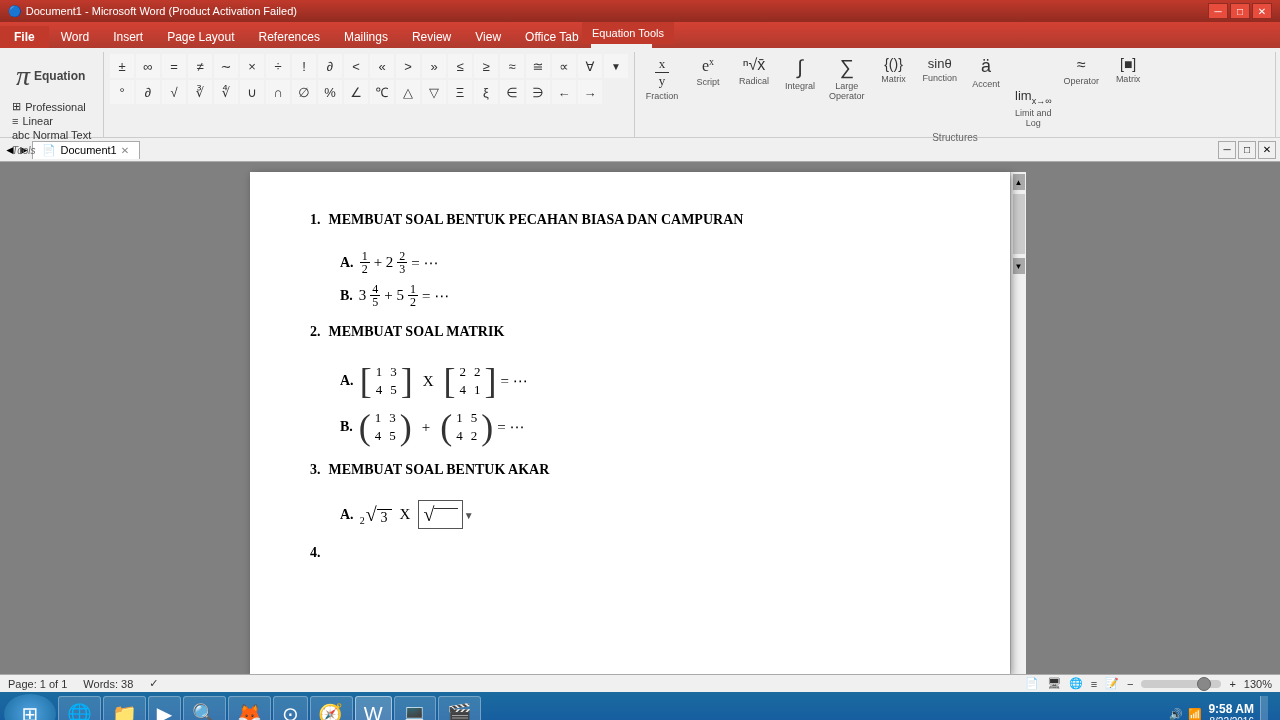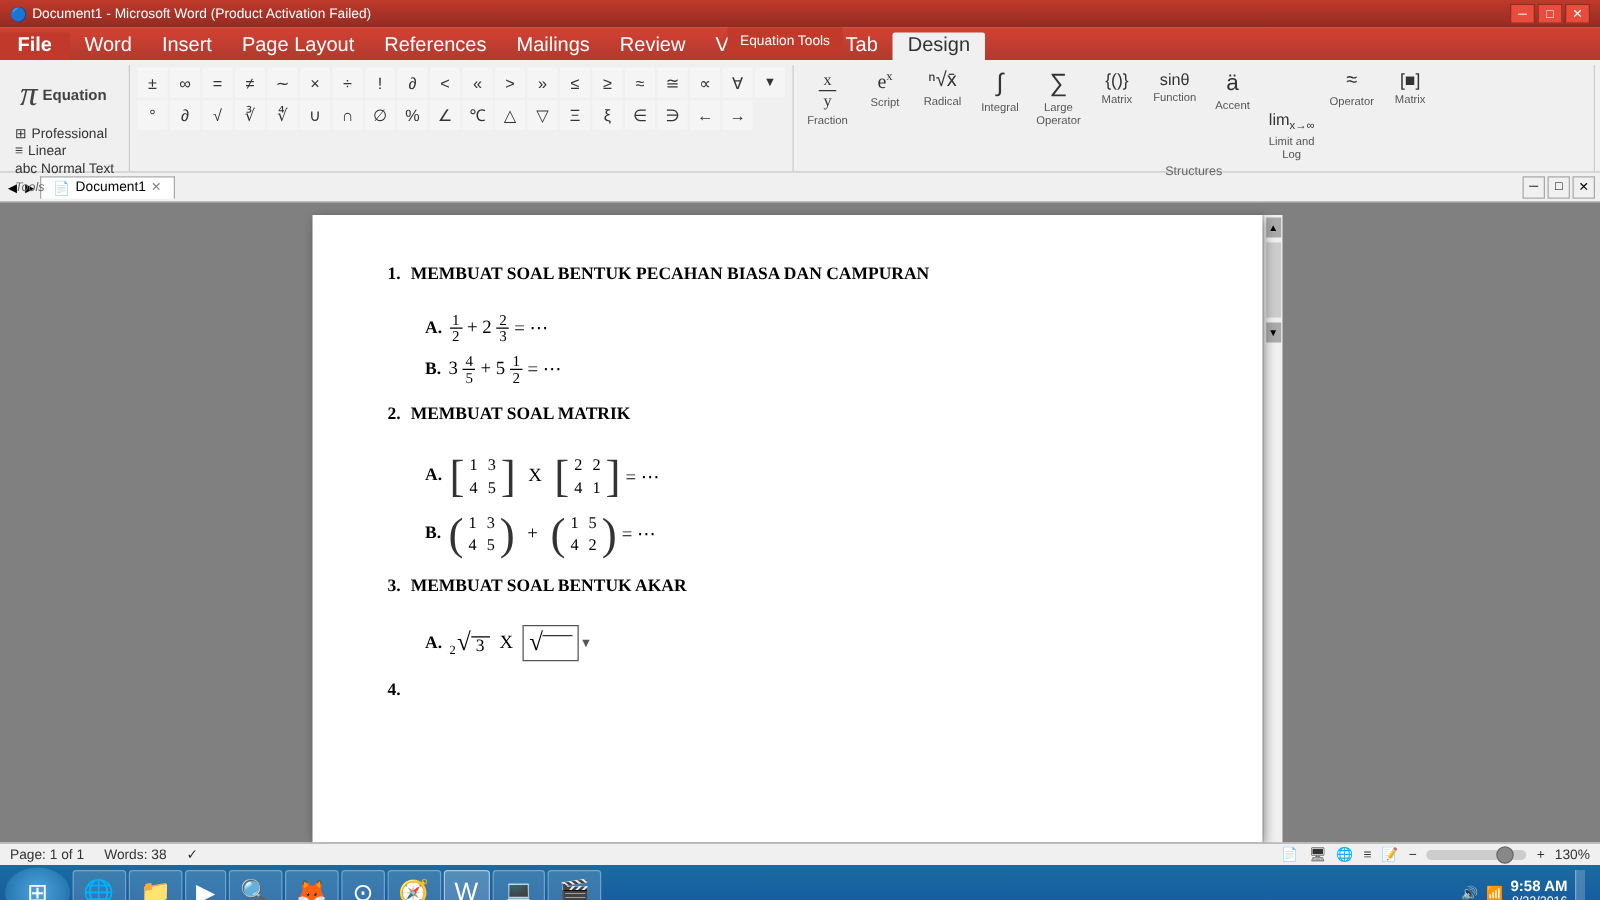--- a/index.html
+++ b/index.html
@@ -23,21 +23,21 @@
     
     .ribbon-tabs {
       height: 26px;
       background: linear-gradient(to bottom, #d44133, #b03a2e);
       display: flex;
       align-items: flex-end;
       padding-left: 0;
     }
     .ribbon-tab {
       padding: 4px 12px;
-      font-size: 16px;
+      font-size: 12px;
       color: white;
       cursor: pointer;
       height: 22px;
       display: flex;
       align-items: center;
     }
     .ribbon-tab.active {
       background: #f0f0f0;
       color: #333;
       border-radius: 2px 2px 0 0;

